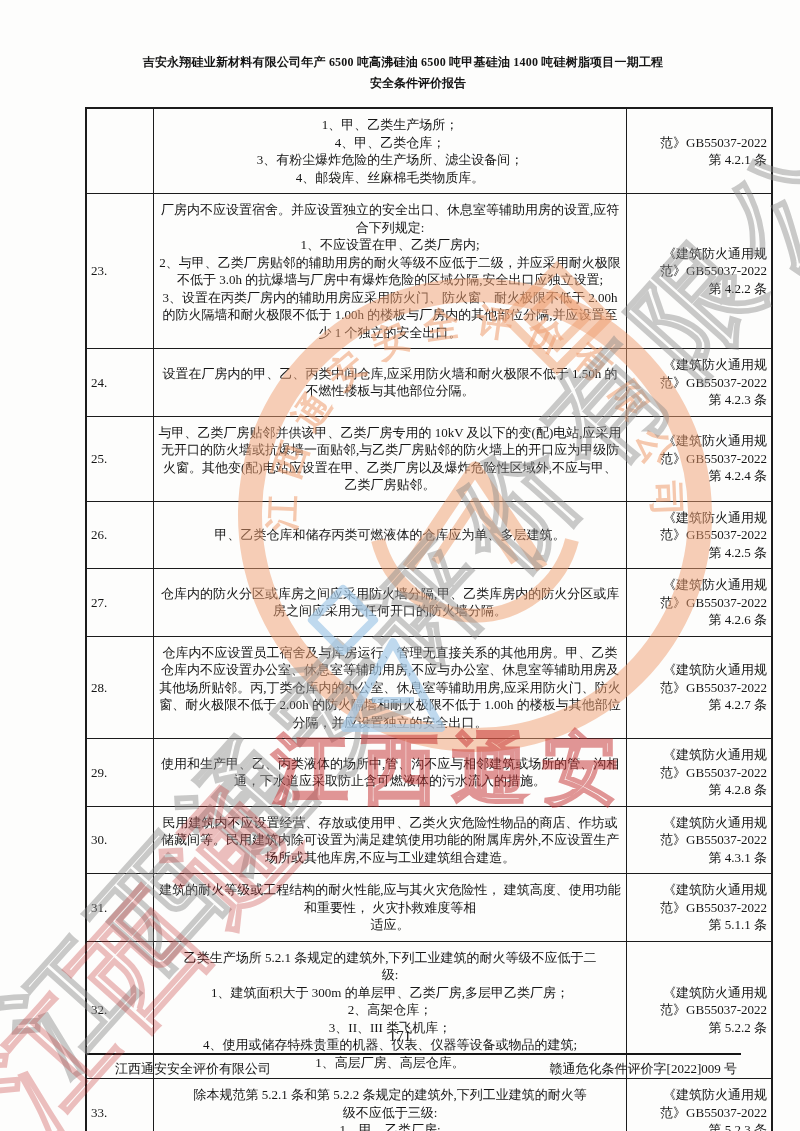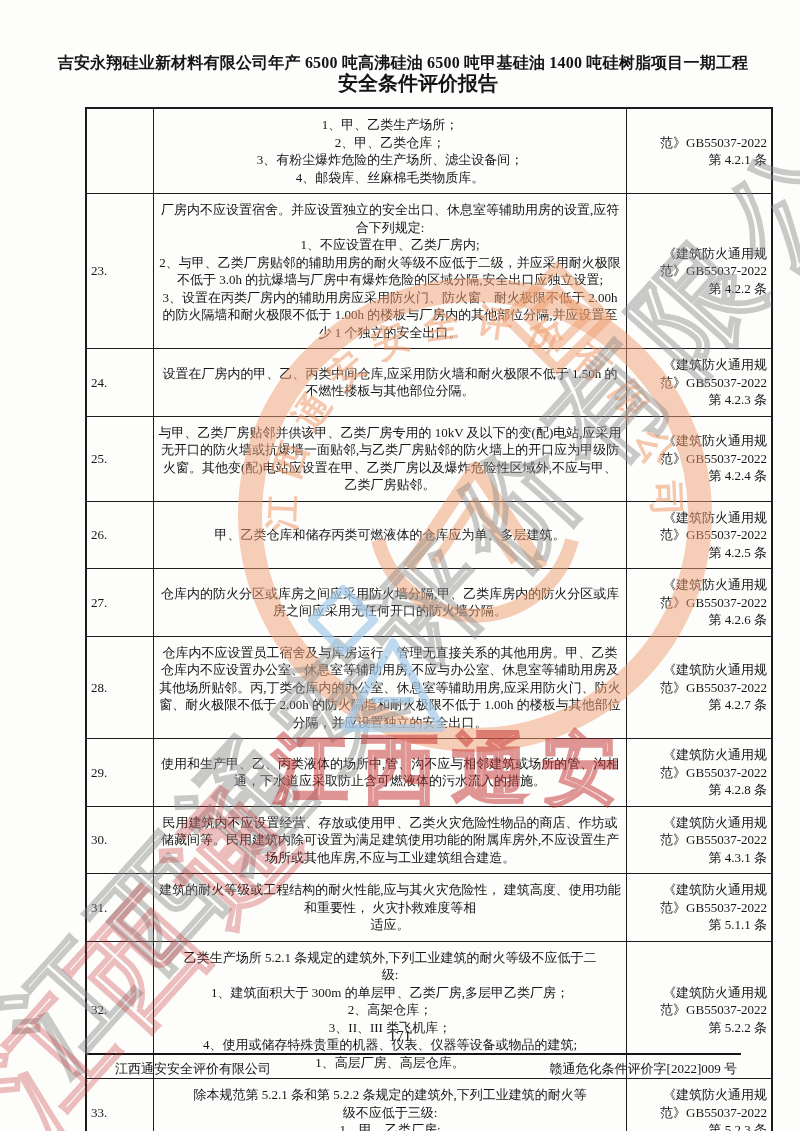--- a/index.html
+++ b/index.html
@@ -2,22 +2,22 @@
 <html><head>
 <meta charset="utf-8">
 <style>
   html,body{margin:0;padding:0;background:#e8e8e8;}
   .page{
     width:800px;height:1131px;position:relative;margin:0 auto;
     background:#fdfdfc;overflow:hidden;
     font-family:"Liberation Serif","DejaVu Serif",serif;color:#151515;
   }
   .header{position:absolute;top:52px;left:0;right:0;text-align:center;font-weight:bold;z-index:1;}
-  .header .t1{font-size:16px;line-height:21px;letter-spacing:.2px;margin-left:6px;}
-  .header .t2{font-size:20px;line-height:21px;margin-left:36px;}
+  .header .t1{font-size:12px;line-height:21px;letter-spacing:.2px;margin-left:6px;}
+  .header .t2{font-size:12px;line-height:21px;margin-left:36px;}
   table.doc{
     position:absolute;top:107px;left:85px;width:658px;z-index:1;
     border-collapse:collapse;table-layout:fixed;border:2px solid #1c1c1c;
   }
   table.doc td{
     border:1px solid #1c1c1c;vertical-align:middle;
     padding:7px 4px;font-size:13px;line-height:17.5px;
   }
   td.col-no{width:58px;text-align:left;}
   td.col-content{width:464px;}
@@ -42,21 +42,21 @@
     <div class="t1">吉安永翔硅业新材料有限公司年产 6500 吨高沸硅油 6500 吨甲基硅油 1400 吨硅树脂项目一期工程</div>
     <div class="t2">安全条件评价报告</div>
   </div>
 
   <table class="doc">
     <tbody id="table-body">
         <tr>
           <td class="col-no"></td>
           <td class="col-content">
             <div class="para">1、甲、乙类生产场所；</div>
-            <div class="para">2、甲、乙类仓库；</div>
+            <div class="para">4、甲、乙类仓库；</div>
             <div class="para">3、有粉尘爆炸危险的生产场所、滤尘设备间；</div>
             <div class="para">4、邮袋库、丝麻棉毛类物质库。</div>
           </td>
           <td class="col-ref">
             <div class="ref-line">范》GB55037-2022</div>
             <div class="ref-line">第 4.2.1 条</div>
           </td>
         </tr>
         <tr>
           <td class="col-no">23.</td>

